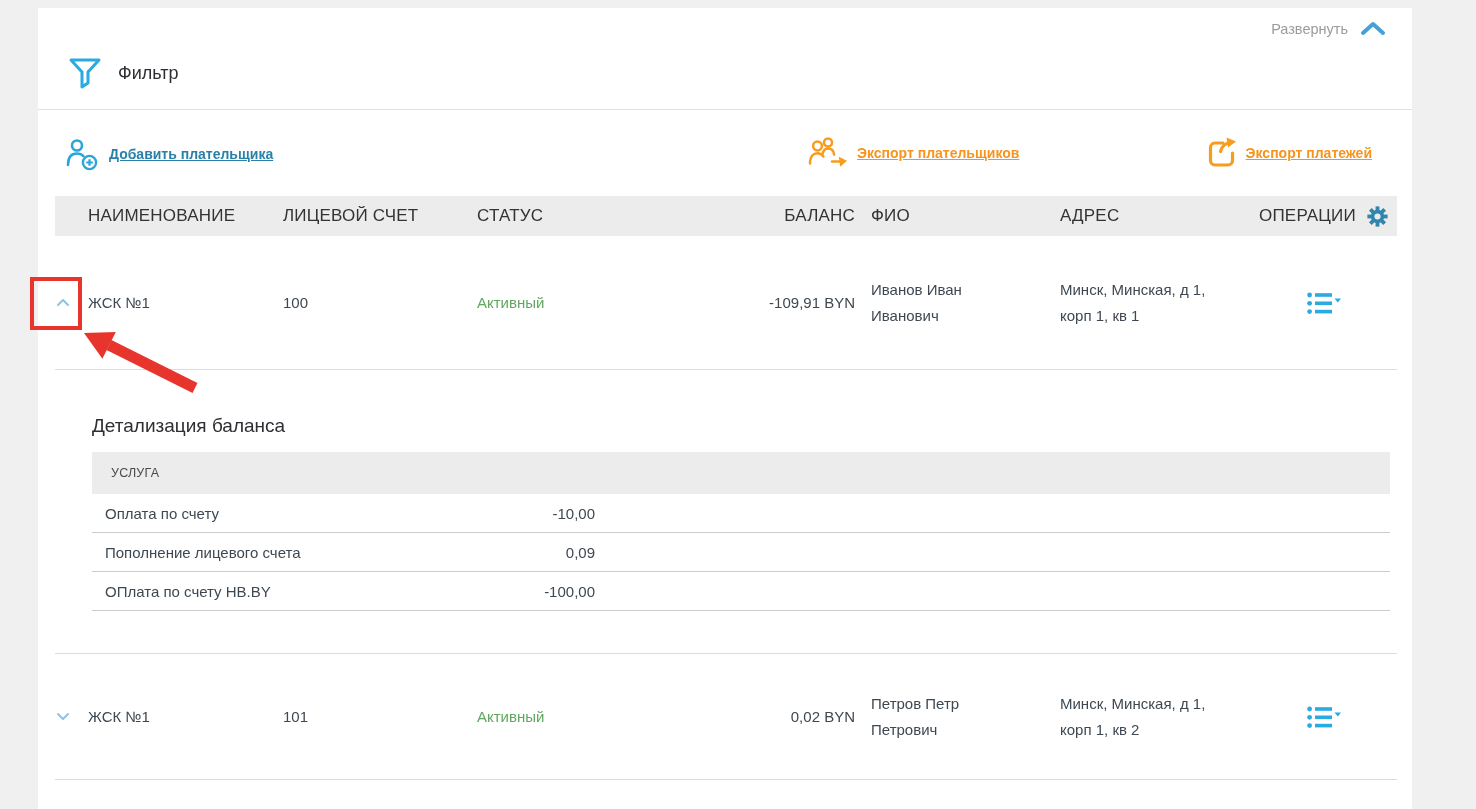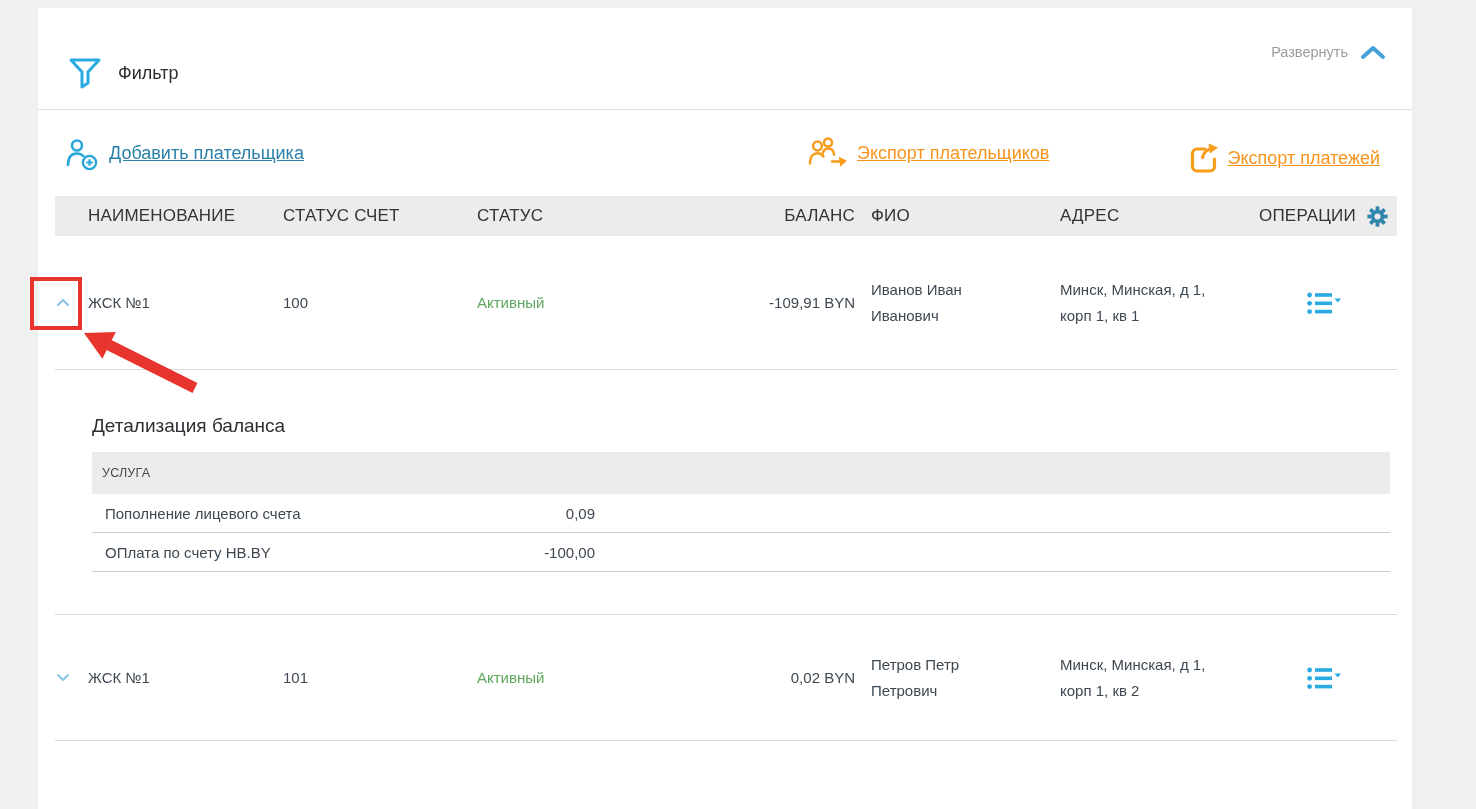--- a/index.html
+++ b/index.html
@@ -12,33 +12,33 @@
   .page { position:relative; width:1476px; height:809px; overflow:hidden; }
   .card {
     position:absolute; left:38px; top:8px; width:1374px; height:801px;
     background:#ffffff;
   }
 
   
   .filter-bar { position:relative; height:102px; border-bottom:1px solid #e1e1e1; }
   .filter-left { position:absolute; left:30px; top:49px; display:flex; align-items:center; gap:16px; }
   .filter-title { font-size:18px; color:#2e2e33; }
-  .collapse-ctl { position:absolute; right:26px; top:36px; display:flex; gap:12px; cursor:pointer; }
+  .collapse-ctl { position:absolute; right:26px; top:12px; display:flex; align-items:center; gap:12px; cursor:pointer; }
   .collapse-label { font-size:14.5px; color:#9b9b9b; }
 
   
   .toolbar { position:relative; height:86px; }
   .tb-link { position:absolute; display:flex; align-items:center; gap:9px; cursor:pointer; text-decoration:none; }
-  .tb-link span { font-size:18px; font-weight:normal; text-decoration:underline; }
+  .tb-link span { font-size:14px; font-weight:bold; text-decoration:underline; }
   .tb-blue span  { color:#2980a8; }
   .tb-orange span{ color:#f7941e; }
   .tb-1 { left:27px;  top:26px; }
   .tb-2 { left:352px; top:26px; }
   .tb-3 { left:770px; top:26px; }
-  .tb-4 { right:32px; top:26px;margin-top:6px; }
+  .tb-4 { right:40px; top:26px; }
 
   
   .table { margin:0 15px 0 17px; width:1342px; }
   .thead {
     display:flex; align-items:center; height:40px; background:#ececec;
     font-size:17px; color:#333; letter-spacing:.2px;
   }
   .c-toggle  { width:33px; flex:none; display:flex; align-items:center; }
   .c-name    { width:195px; flex:none; }
   .c-account { width:194px; flex:none; }
@@ -58,21 +58,21 @@
   .addr-text{ max-width:165px; }
   .toggle-btn { background:none; border:none; padding:0 0 0 1px; cursor:pointer; line-height:0; }
   .ops-btn { background:none; border:none; padding:0; cursor:pointer; line-height:0; }
 
   
   .detail-outer { border-bottom:1px solid #dcdcdc; padding:44px 0 42px 0; }
   .detail { margin:0 7px 0 37px; }
   .detail-title { font-size:19px; color:#2e2e33; height:24px; line-height:24px; margin:0 0 14px 0; font-weight:normal; }
   .dhead {
     height:42px; background:#ececec; display:flex; align-items:center;
-    padding-left:10px; font-size:12.5px; color:#4a4a4a; letter-spacing:.2px;
+    padding-left:19px; font-size:12.5px; color:#4a4a4a; letter-spacing:.2px;
   }
   .drow { height:39px; border-bottom:1px solid #cccccc; display:flex; align-items:center; padding-left:13px; font-size:15px; }
   .drow .svc { flex:0 0 320px; }
   .drow .amount { width:170px; text-align:right; }
 
   
   .annot-rect {
     position:absolute; left:30px; top:277px; width:52px; height:53px;
     border:4px solid #e7352e; pointer-events:none;
   }
@@ -148,21 +148,21 @@
         </span>
         <span>Экспорт платежей</span>
       </a>
     </div>
 
     <div class="table">
 
       <div class="thead">
         <div class="c-toggle"></div>
         <div class="c-name">НАИМЕНОВАНИЕ</div>
-        <div class="c-account">СТАТУС СЧЕТ</div>
+        <div class="c-account">ЛИЦЕВОЙ СЧЕТ</div>
         <div class="c-status">СТАТУС</div>
         <div class="c-balance">БАЛАНС</div>
         <div class="c-fio">ФИО</div>
         <div class="c-address">АДРЕС</div>
         <div class="c-ops">
           <span>ОПЕРАЦИИ</span>
           <span class="icon">
             <svg width="21" height="21" viewBox="-11 -11 22 22">
               <g fill="#3186ad">
                 <rect x="-2" y="-10.6" width="4" height="21.2"></rect>
@@ -206,20 +206,24 @@
             </svg>
           </button>
         </div>
       </div>
 
       <div class="detail-outer">
         <div class="detail">
           <h3 class="detail-title">Детализация баланса</h3>
           <div class="dhead">УСЛУГА</div>
           <div class="drow">
+            <span class="svc">Оплата по счету</span>
+            <span class="amount">-10,00</span>
+          </div>
+          <div class="drow">
             <span class="svc">Пополнение лицевого счета</span>
             <span class="amount">0,09</span>
           </div>
           <div class="drow">
             <span class="svc">ОПлата по счету HB.BY</span>
             <span class="amount">-100,00</span>
           </div>
         </div>
       </div>
 

